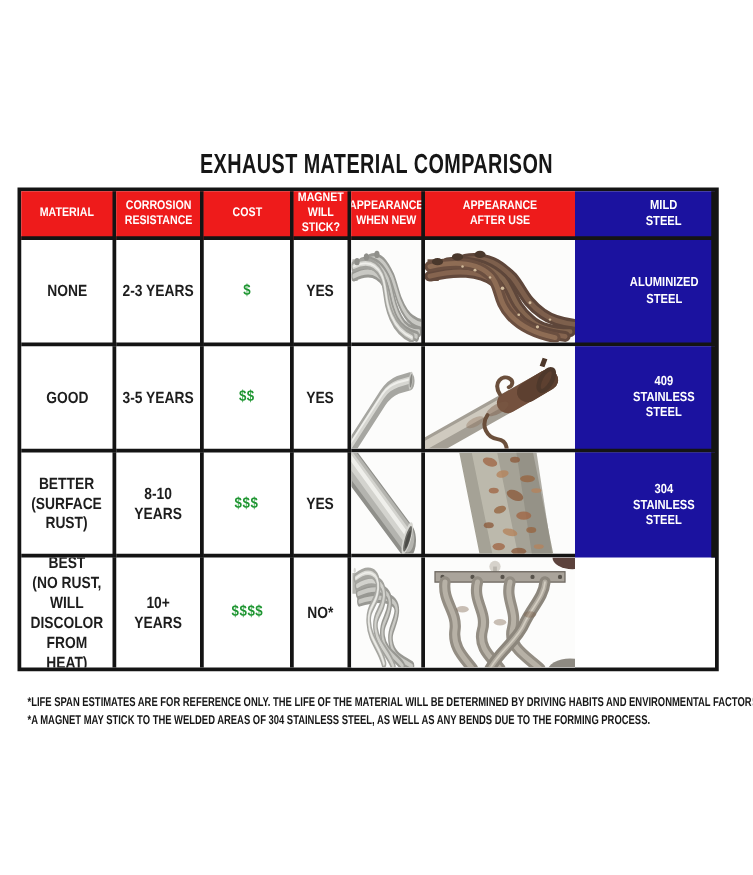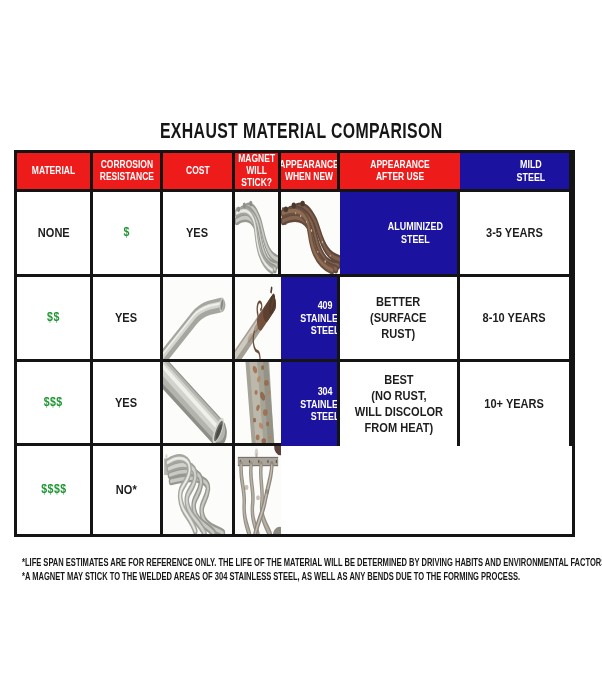--- a/index.html
+++ b/index.html
@@ -65,20 +65,23 @@
 AFTER USE</span>
       </div>
 
     <div class="cell mat">
         <span class="cx2">MILD
 STEEL</span>
       </div>
     <div class="cell val">
         <span class="cx2">NONE</span>
       </div>
+    <div class="cell val">
+        <span class="cx2">2-3 YEARS</span>
+      </div>
     <div class="cell val cost">
         <span class="cx2">$</span>
       </div>
     <div class="cell val">
         <span class="cx2">YES</span>
       </div>
     <div class="cell photo">
       <svg viewBox="0 0 120 85" preserveAspectRatio="none">
         <rect x="2" y="16" width="9" height="18" fill="#b3b3ae"></rect>
         <g fill="none" stroke-linecap="round">
@@ -122,20 +125,23 @@
         </g>
         <ellipse cx="10" cy="18" rx="4.5" ry="3" fill="#4a382c"></ellipse>
         <ellipse cx="26" cy="14" rx="4.5" ry="3" fill="#4a382c"></ellipse>
         <ellipse cx="44" cy="12" rx="4.5" ry="3" fill="#4a382c"></ellipse>
       </svg>
     </div>
 
     <div class="cell mat">
         <span class="cx2">ALUMINIZED
 STEEL</span>
+      </div>
+    <div class="cell val">
+        <span class="cx2">GOOD</span>
       </div>
     <div class="cell val">
         <span class="cx2">3-5 YEARS</span>
       </div>
     <div class="cell val cost">
         <span class="cx2">$$</span>
       </div>
     <div class="cell val">
         <span class="cx2">YES</span>
       </div>

